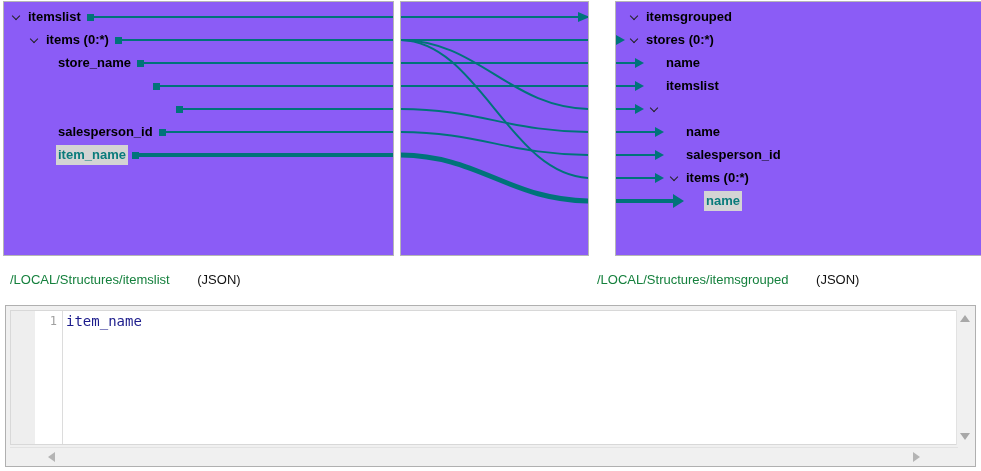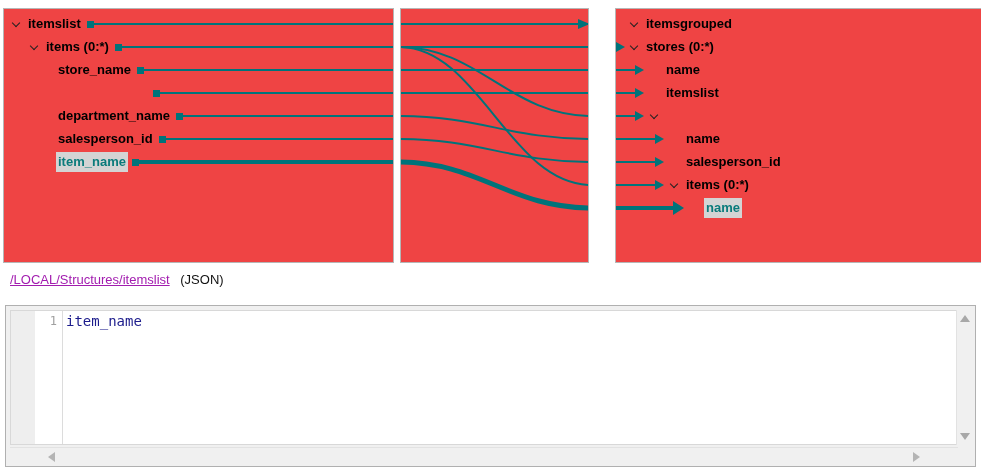--- a/index.html
+++ b/index.html
@@ -18,24 +18,24 @@
 
   
   .map-area {
     position: absolute;
     left: 0; top: 0;
     width: 981px;
     height: 262px;
   }
   .panel {
     position: absolute;
-    top: 8px;
+    top: 1px;
     height: 255px;
     border: 1px solid #b6b6b6;
-    background: #ef4444;
+    background: #8b5cf6;
     box-sizing: border-box;
     overflow: hidden;
   }
   .panel-left  { left: 3px;   width: 391px; }
   .panel-mid   { left: 400px; width: 189px; }
   .panel-right { left: 594px; width: 394px; margin-left: 21px; }
 
   .tree {
     position: absolute;
     left: 0; top: 0;
@@ -107,27 +107,26 @@
 
   svg.links { position: absolute; left: 0; top: 0; overflow: visible; }
 
   
   .pathrow {
     position: absolute;
     font-size: 13px;
     white-space: nowrap;
   }
   .pathlink {
-    color: #a21caf;
-    text-decoration: underline;
+    color: #15803d;
     cursor: pointer;
   }
   .pathtype {
     color: #111111;
-    margin-left: 7px;
+    margin-left: 24px;
   }
 
   
   .editor-wrap {
     position: absolute;
     left: 5px;
     top: 305px;
     width: 971px;
     height: 162px;
     border: 1px solid #b0b0b0;
@@ -225,21 +224,20 @@
 
 <div id="root">
 
   <div class="map-area">
 
     <div class="panel panel-left">
       <div class="tree" id="source-tree">
           <div class="node" style="left: 8px; top: 5px;"><span class="chev"></span><span class="lbl">itemslist</span></div>
           <div class="node" style="left: 26px; top: 28px;"><span class="chev"></span><span class="lbl">items (0:*)</span></div>
           <div class="node" style="left: 52px; top: 51px;"><span class="lbl">store_name</span></div>
-          <div class="node" style="left: 52px; top: 97px;"><span class="lbl">department_name</span></div>
           <div class="node" style="left: 52px; top: 120px;"><span class="lbl">salesperson_id</span></div>
           <div class="node selected" style="left: 52px; top: 143px;"><span class="lbl">item_name</span></div>
           <div class="stub" style="left: 83px; top: 12px;"></div>
           <div class="hline" style="left: 89px; top: 14px; width: 300px;"></div>
           <div class="stub" style="left: 111px; top: 35px;"></div>
           <div class="hline" style="left: 117px; top: 37px; width: 272px;"></div>
           <div class="stub" style="left: 133px; top: 58px;"></div>
           <div class="hline" style="left: 139px; top: 60px; width: 250px;"></div>
           <div class="stub" style="left: 149px; top: 81px;"></div>
           <div class="hline" style="left: 155px; top: 83px; width: 234px;"></div>
@@ -296,20 +294,24 @@
           <div class="node selected" style="left: 74px; top: 189px;"><span class="chev" style="visibility: hidden;"></span><span class="lbl">name</span></div>
         </div>
     </div>
   </div>
 
   <div class="pathrow" style="left:10px; top:272px;">
     <span class="pathlink">/LOCAL/Structures/itemslist</span>
     <span class="pathtype">(JSON)</span>
   </div>
 
+  <div class="pathrow" style="left:597px; top:272px;">
+    <span class="pathlink">/LOCAL/Structures/itemsgrouped</span>
+    <span class="pathtype">(JSON)</span>
+  </div>
 
   <div class="editor-wrap">
     <div class="editor-inner">
       <div class="gutter"></div>
       <div class="codesep"></div>
       <div class="linenum">1</div>
       <div class="codeline">item_name</div>
     </div>
 
     <div class="vscroll">

